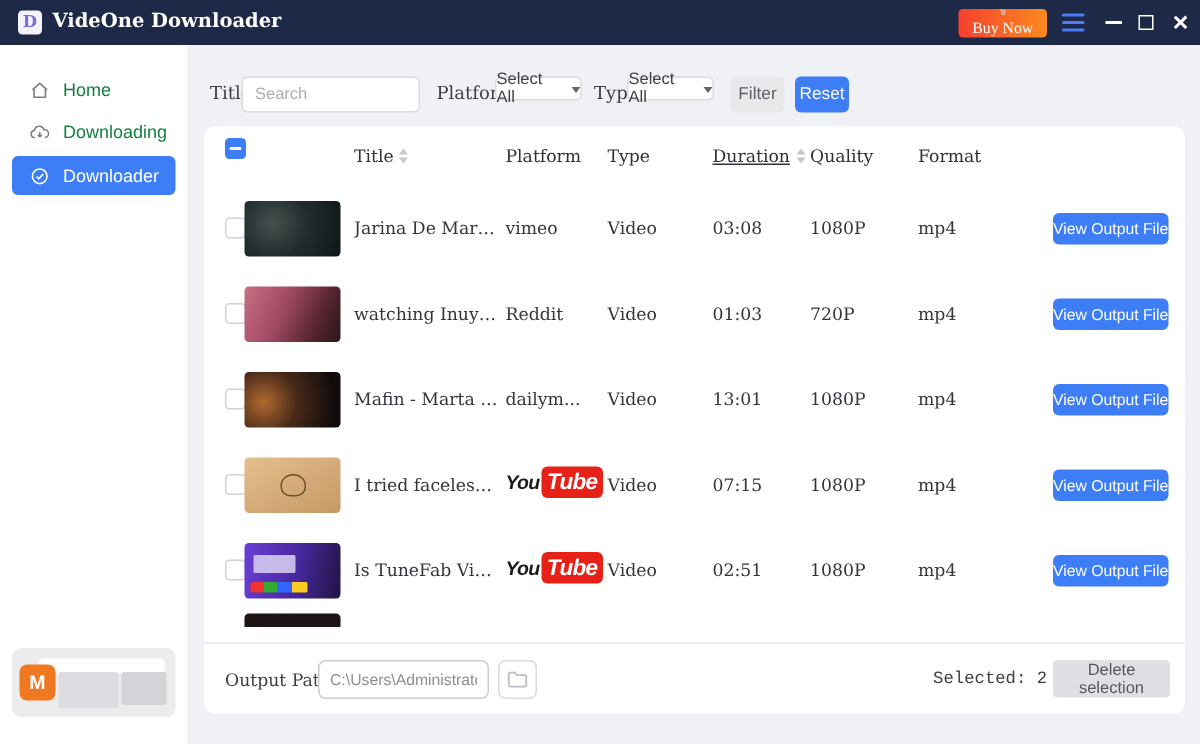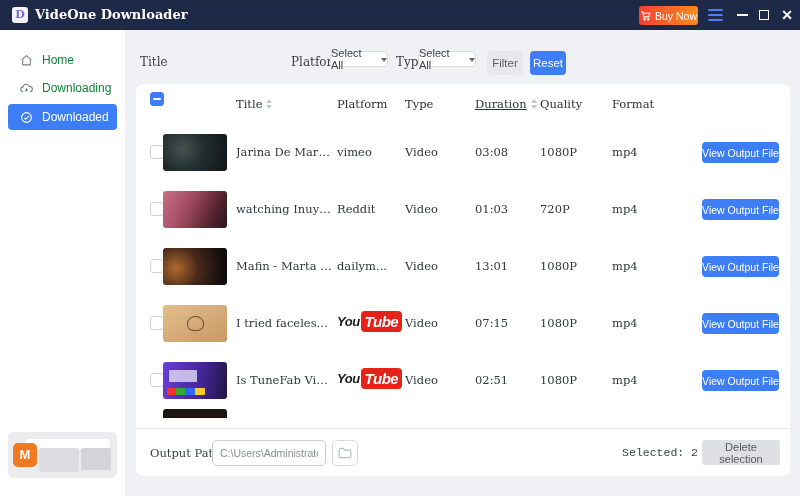--- a/index.html
+++ b/index.html
@@ -3,21 +3,21 @@
 <meta charset="utf-8">
 <style>
   * { margin:0; padding:0; box-sizing:border-box; }
   html,body { width:800px; height:496px; overflow:hidden; font-family:"Liberation Sans", sans-serif; }
   .app { position:relative; width:800px; height:496px; background:#f0f1f4; }
 
   
   .titlebar { position:absolute; top:0; left:0; width:800px; height:30px; background:#1e2947; display:flex; align-items:center; }
   .app-icon { position:absolute; left:12px; top:7px; width:16px; height:16px; background:#f4f3fb; border-radius:3px; color:#7b6bd8; font-family:"DejaVu Serif", serif; font-weight:bold; font-size:11px; text-align:center; line-height:16px; }
   .app-title { position:absolute; left:35px; top:0; line-height:30px; color:#ffffff; font-family:"DejaVu Serif", serif; font-size:13px; font-weight:600; }
-  .buy-btn { position:absolute; left:639px; top:6px; width:59px; height:19px; border:none; border-radius:3px; background:linear-gradient(90deg,#f5402e,#fb8b1f); color:#fff; font-size:10.5px; display:flex; align-items:center; justify-content:center; gap:4px; cursor:pointer; font-family:Liberation Sans, sans-serif; }
+  .buy-btn { position:absolute; left:639px; top:6px; width:59px; height:19px; border:none; border-radius:3px; background:linear-gradient(90deg,#f5402e,#fb8b1f); color:#fff; font-size:10.5px; display:flex; align-items:center; justify-content:center; gap:4px; cursor:pointer; font-family:Liberation Serif, serif;flex-direction:column; }
   .hamburger { position:absolute; left:708px; top:9px; width:15px; height:12px; display:flex; flex-direction:column; justify-content:space-between; cursor:pointer; }
   .hamburger i { display:block; height:2px; background:#4a7df7; border-radius:1px; }
   .win-btn { position:absolute; top:0; width:22px; height:30px; color:#fff; display:flex; align-items:center; justify-content:center; cursor:pointer; }
   .win-min { left:731px; } .win-min i { display:block; width:11px; height:0; border-top:2px solid #fff; }
   .win-max { left:753px; } .win-max i { display:block; width:10px; height:10px; border:1.5px solid #fff; }
   .win-close { left:776px; font-size:14px; font-weight:bold; }
 
   
   .sidebar { position:absolute; top:30px; left:0; width:125px; height:466px; background:#ffffff; }
   .side-item { position:absolute; left:8px; width:109px; height:24px; display:flex; align-items:center; gap:9px; padding-left:12px; color:#15803d; font-size:12px; border-radius:4px; cursor:pointer; }
@@ -132,32 +132,33 @@
           <path d="M6 18a4.5 4.5 0 0 1-.5-8.97 6 6 0 0 1 11.6-.9A4.2 4.2 0 0 1 18.5 18"></path>
           <path d="M12 11v6m0 0-2.5-2.5M12 17l2.5-2.5"></path>
         </svg>
       <span>Downloading</span>
     </div>
     <div class="side-item si-2 active">
       <svg width="13" height="13" viewBox="0 0 24 24" fill="none" stroke="#ffffff" stroke-width="2">
           <circle cx="12" cy="12" r="9"></circle>
           <path d="m8 12.5 2.6 2.6L16.5 9"></path>
         </svg>
-      <span>Downloaded</span>
+      <span>Downloader</span>
     </div>
     <div class="corner-card">
       <div class="corner-strip"></div>
       <div class="corner-badge">M</div>
       <div class="corner-blur1"></div>
       <div class="corner-blur2"></div>
     </div>
   </div>
 
   <div class="filter-row">
     <span class="f-label lbl-title">Title</span>
+    <input class="search-input" type="text" placeholder="Search" style="">
     <span class="f-label lbl-platform">Platform</span>
     <div class="select-box sel-platform">
       <span>Select All</span>
       <span class="caret"></span>
     </div>
     <span class="f-label lbl-type">Type</span>
     <div class="select-box sel-type">
       <span>Select All</span>
       <span class="caret"></span>
     </div>

